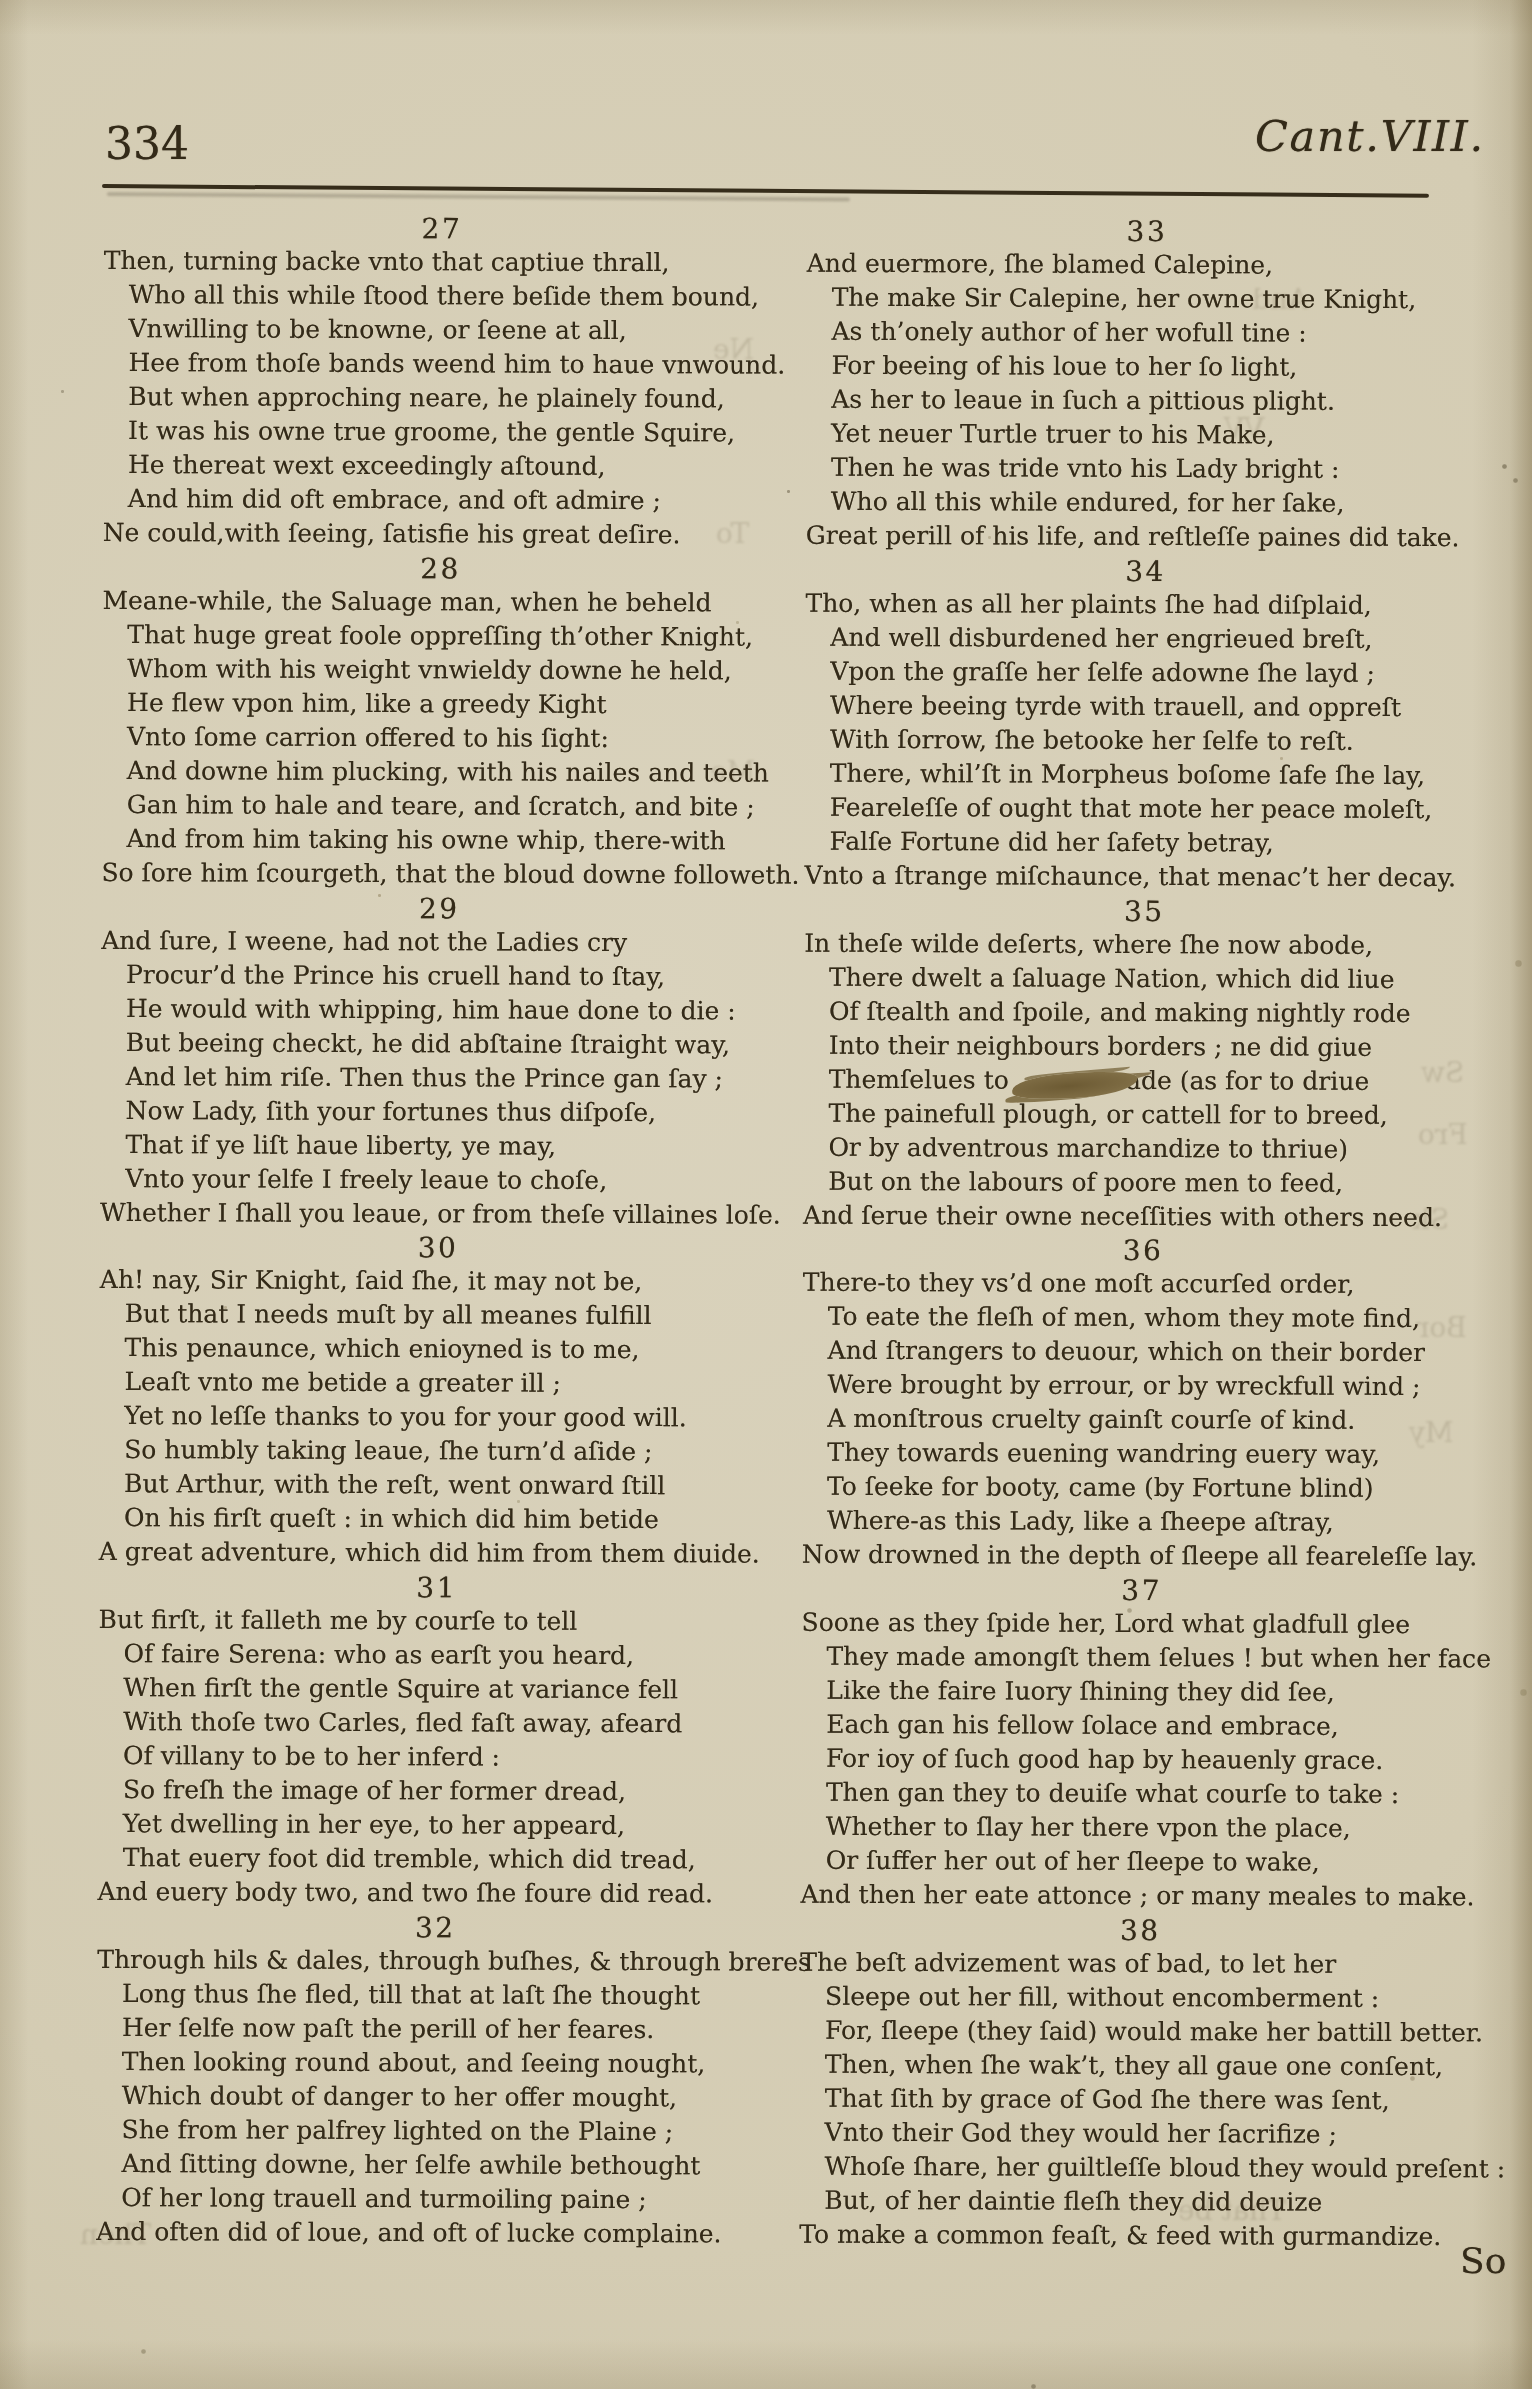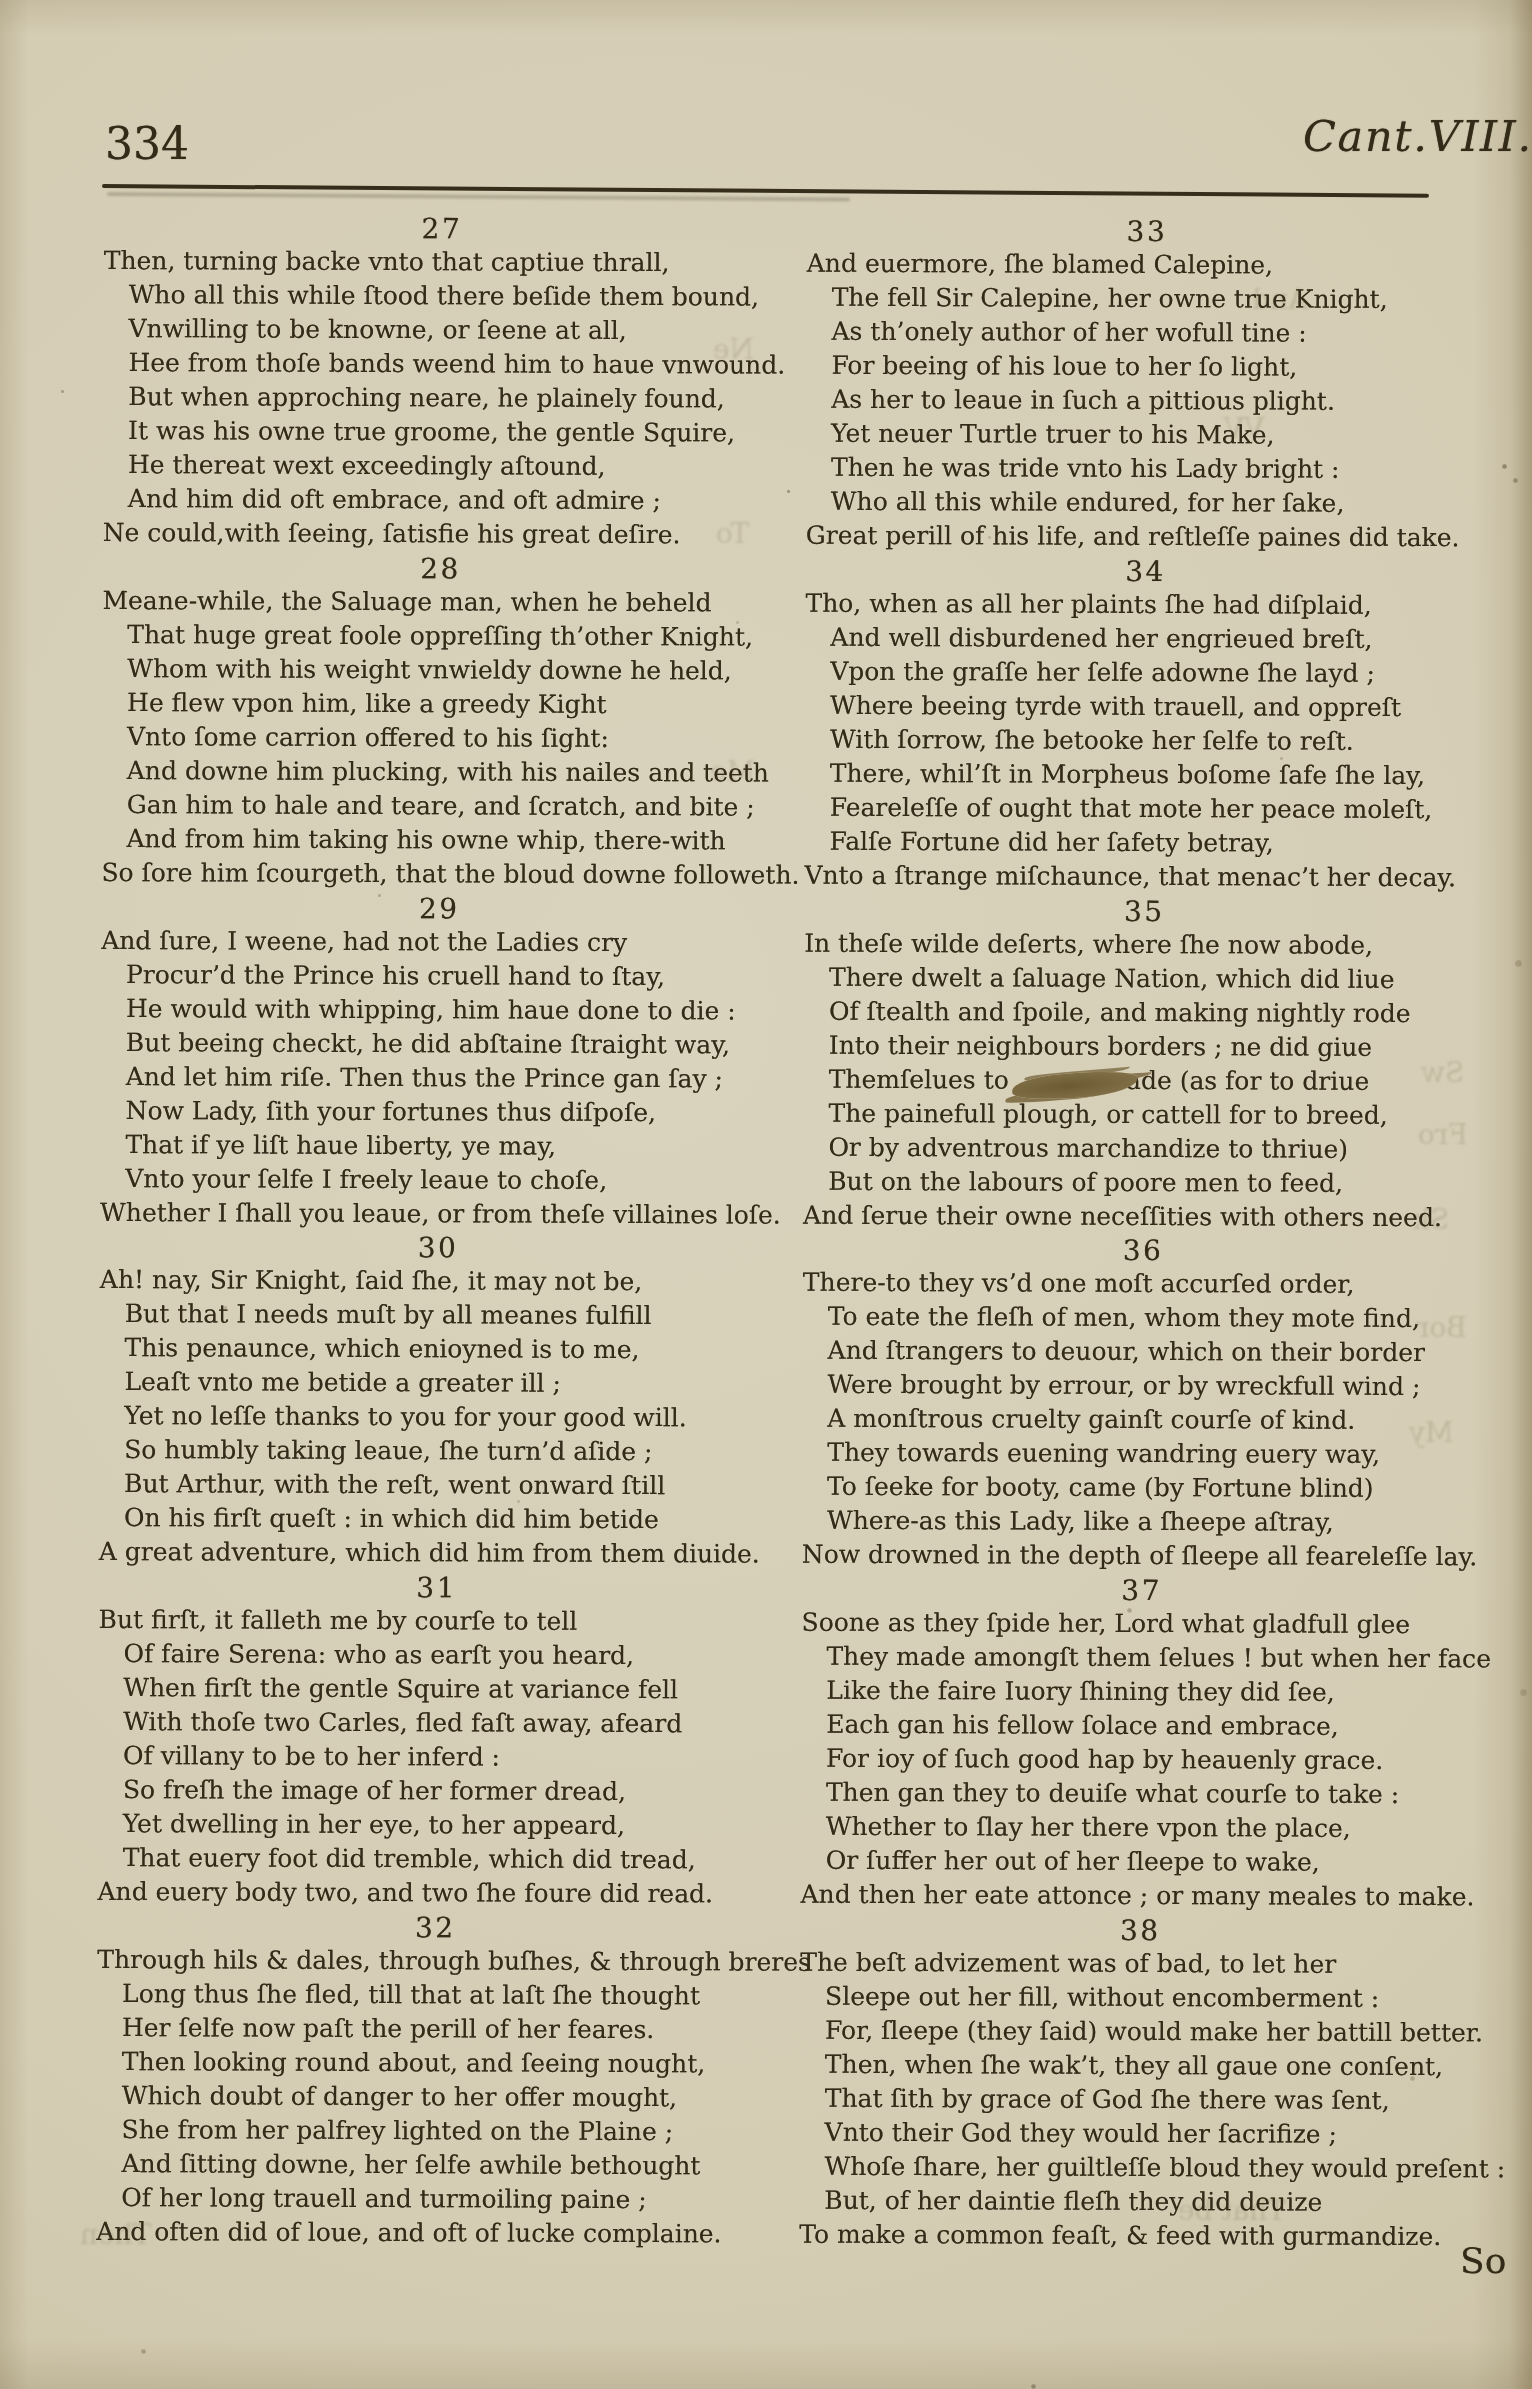--- a/index.html
+++ b/index.html
@@ -15,21 +15,21 @@
       linear-gradient(to left, rgba(104,86,46,0.40) 0px, rgba(104,86,46,0.12) 22px, rgba(104,86,46,0) 60px),
       linear-gradient(to right, rgba(104,86,46,0.16) 0px, rgba(104,86,46,0) 28.5px),
       linear-gradient(to bottom, rgba(104,86,46,0.13) 0px, rgba(104,86,46,0) 35px),
       linear-gradient(to top, rgba(104,86,46,0.16) 0px, rgba(104,86,46,0) 50px),
       radial-gradient(ellipse 130% 95% at 42% 42%, #dad3bd 0%, #d4ccb3 55%, #ccc3a7 82%, #c2b797 100%);
   }
   .hdr-num{position:absolute;left:105px;top:122px;font-size:44px;line-height:1;text-shadow:0 0 0.8px rgba(51,42,24,.6);}
   .hdr-title{position:absolute;left:0;right:50px;top:119px;text-align:center;font-size:45px;line-height:1;
     letter-spacing:11.7px;word-spacing:20px;text-shadow:0 0 0.8px rgba(51,42,24,.65);}
   .hdr-canto{position:absolute;left:1255px;top:115px;font-size:43px;line-height:1;font-style:italic;
-    letter-spacing:1.7px;text-shadow:0 0 1px rgba(51,42,24,.7);margin-left:48px;}
+    letter-spacing:1.7px;text-shadow:0 0 1px rgba(51,42,24,.7);}
   .rule{position:absolute;left:102px;top:184px;width:1327px;height:4.2px;background:#362d1b;border-radius:2.5px;
     transform:rotate(0.42deg);transform-origin:left center;}
   .rule::after{content:"";position:absolute;left:5px;top:7.5px;width:56%;height:4.2px;
     background:rgba(85,80,62,0.28);filter:blur(1.3px);border-radius:2.5px;}
   .columns{position:absolute;left:104px;top:211px;width:1389px;display:flex;gap:27px;
     transform:rotate(0.22deg);transform-origin:left top;}
   .col{flex:0 0 auto;width:676px;}
   .col:last-child{width:680px;}
   .stanza{margin-bottom:0.8px;}
   .stanza-number{text-align:center;font-size:28px;line-height:33px;letter-spacing:2.5px;
@@ -152,21 +152,21 @@
           <div class="line ind"><span>She from her palfrey lighted on the Plaine ;</span></div>
           <div class="line ind"><span>And ſitting downe, her ſelfe awhile bethought</span></div>
           <div class="line ind"><span>Of her long trauell and turmoiling paine ;</span></div>
           <div class="line"><span>And often did of loue, and oft of lucke complaine.</span></div>
         </section>
       </div>
     <div class="col" id="col1">
         <section class="stanza">
           <div class="stanza-number">33</div>
           <div class="line"><span>And euermore, ſhe blamed </span><span class="prop">Calepine</span><span>,</span></div>
-          <div class="line ind"><span>The fell Sir </span><span class="prop">Calepine</span><span>, her owne true Knight,</span></div>
+          <div class="line ind"><span>The make Sir </span><span class="prop">Calepine</span><span>, her owne true Knight,</span></div>
           <div class="line ind"><span>As th’onely author of her wofull tine :</span></div>
           <div class="line ind"><span>For beeing of his loue to her ſo light,</span></div>
           <div class="line ind"><span>As her to leaue in ſuch a pittious plight.</span></div>
           <div class="line ind"><span>Yet neuer Turtle truer to his Make,</span></div>
           <div class="line ind"><span>Then he was tride vnto his Lady bright :</span></div>
           <div class="line ind"><span>Who all this while endured, for her ſake,</span></div>
           <div class="line"><span>Great perill of his life, and reſtleſſe paines did take.</span></div>
         </section>
         <section class="stanza">
           <div class="stanza-number">34</div>

